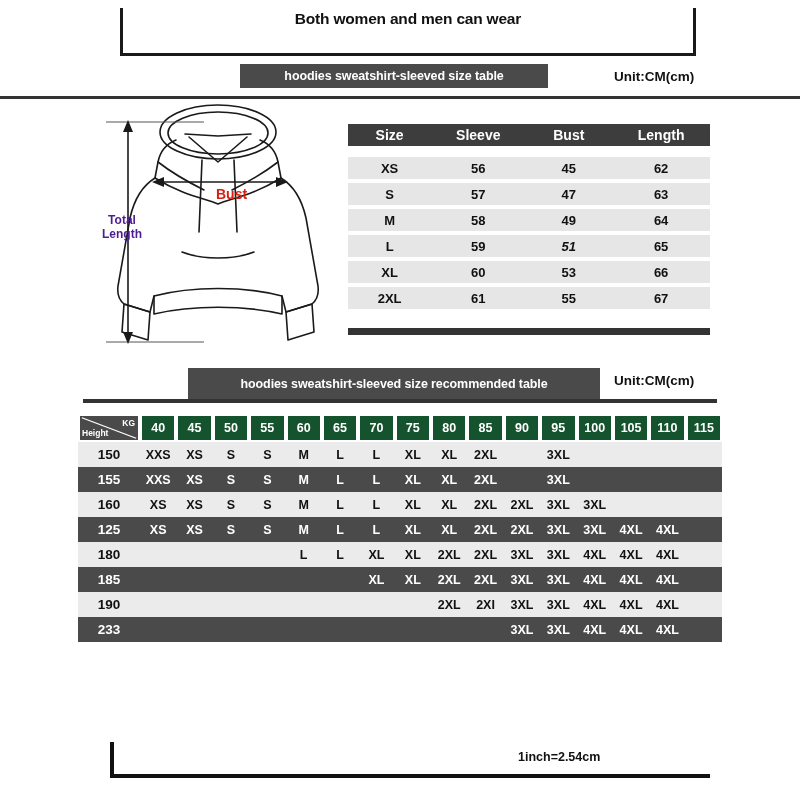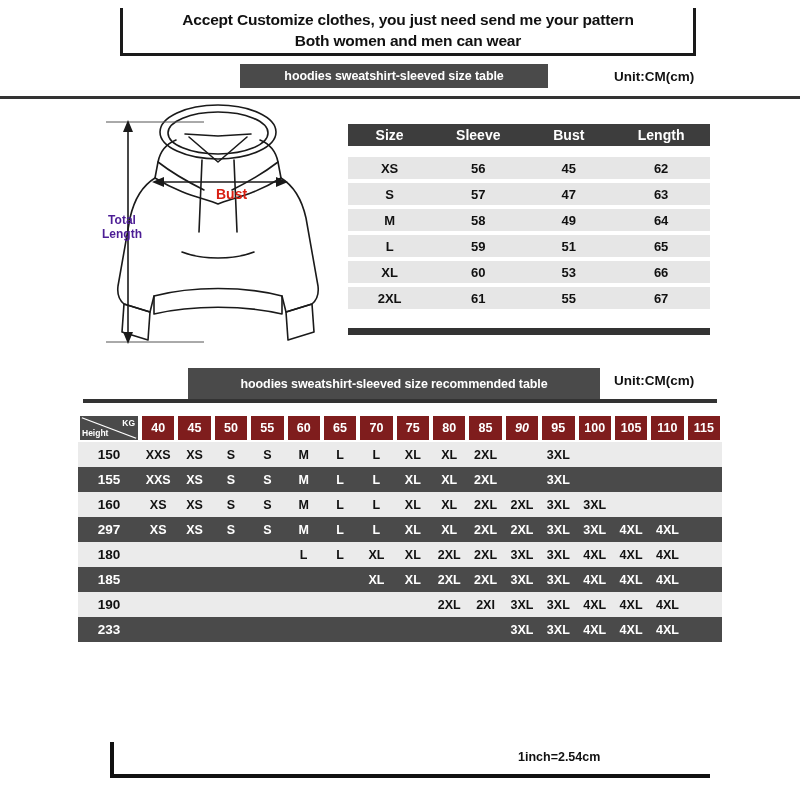--- a/index.html
+++ b/index.html
@@ -116,21 +116,21 @@
   #rec-matrix {
     position: absolute;
     left: 78px;
     top: 414px;
     width: 644px;
     border-collapse: separate;
     border-spacing: 0;
     table-layout: fixed;
   }
   #rec-matrix th.kg {
-    background: #7f1d1d;
+    background: #14532d;
     color: #ffffff;
     font-size: 12.5px;
     font-weight: bold;
     height: 28px;
     text-align: center;
     padding: 0;
     border: 2px solid #ffffff;
     box-sizing: border-box;
   }
   #rec-matrix th.corner {
@@ -185,21 +185,20 @@
     font-weight: bold;
     white-space: nowrap;
   }
   #footer-main { left: 10px; }
   #footer-inch { left: 404px; }
 </style>
 </head>
 <body>
 
 <div class="banner">
-  <div class="banner-line l1">Accept Customize clothes, you just need send me your pattern</div>
   <div class="banner-line">Both women and men can wear</div>
 </div>
 
 <div class="rule" id="rule-top"></div>
 
 <div class="pill" id="pill-1">hoodies sweatshirt-sleeved size  table</div>
 <div class="unit" id="unit-1">Unit:CM(cm)</div>
 
 <div id="hoodie-figure">
   <svg width="250" height="265" viewBox="0 0 250 265" xmlns="http://www.w3.org/2000/svg">
@@ -295,21 +294,21 @@
       </tr>
       <tr>
         <td style="width: 23%;">M</td>
         <td style="width: 26%;">58</td>
         <td style="width: 24%;">49</td>
         <td style="width: 27%;">64</td>
       </tr>
       <tr>
         <td style="width: 23%;">L</td>
         <td style="width: 26%;">59</td>
-        <td style="width: 24%;">51</td>
+        <td style="width: 24%; font-style: italic;">51</td>
         <td style="width: 27%;">65</td>
       </tr>
       <tr>
         <td style="width: 23%;">XL</td>
         <td style="width: 26%;">60</td>
         <td style="width: 24%;">53</td>
         <td style="width: 27%;">66</td>
       </tr>
       <tr>
         <td style="width: 23%;">2XL</td>
@@ -339,21 +338,21 @@
     <th class="kg" style="width: 36.375px;">40</th>
         <th class="kg" style="width: 36.375px;">45</th>
         <th class="kg" style="width: 36.375px;">50</th>
         <th class="kg" style="width: 36.375px;">55</th>
         <th class="kg" style="width: 36.375px;">60</th>
         <th class="kg" style="width: 36.375px;">65</th>
         <th class="kg" style="width: 36.375px;">70</th>
         <th class="kg" style="width: 36.375px;">75</th>
         <th class="kg" style="width: 36.375px;">80</th>
         <th class="kg" style="width: 36.375px;">85</th>
-        <th class="kg" style="width: 36.375px; font-style: italic;">90</th>
+        <th class="kg" style="width: 36.375px;">90</th>
         <th class="kg" style="width: 36.375px;">95</th>
         <th class="kg" style="width: 36.375px;">100</th>
         <th class="kg" style="width: 36.375px;">105</th>
         <th class="kg" style="width: 36.375px;">110</th>
         <th class="kg" style="width: 36.375px;">115</th>
       </tr>
   </thead>
   <tbody>
       <tr class="light">
         <td class="rowhead">150</td>
@@ -406,21 +405,21 @@
         <td>XL</td>
         <td>2XL</td>
         <td>2XL</td>
         <td>3XL</td>
         <td>3XL</td>
         <td></td>
         <td></td>
         <td></td>
       </tr>
       <tr class="dark">
-        <td class="rowhead">297</td>
+        <td class="rowhead">125</td>
         <td>XS</td>
         <td>XS</td>
         <td>S</td>
         <td>S</td>
         <td>M</td>
         <td>L</td>
         <td>L</td>
         <td>XL</td>
         <td>XL</td>
         <td>2XL</td>

